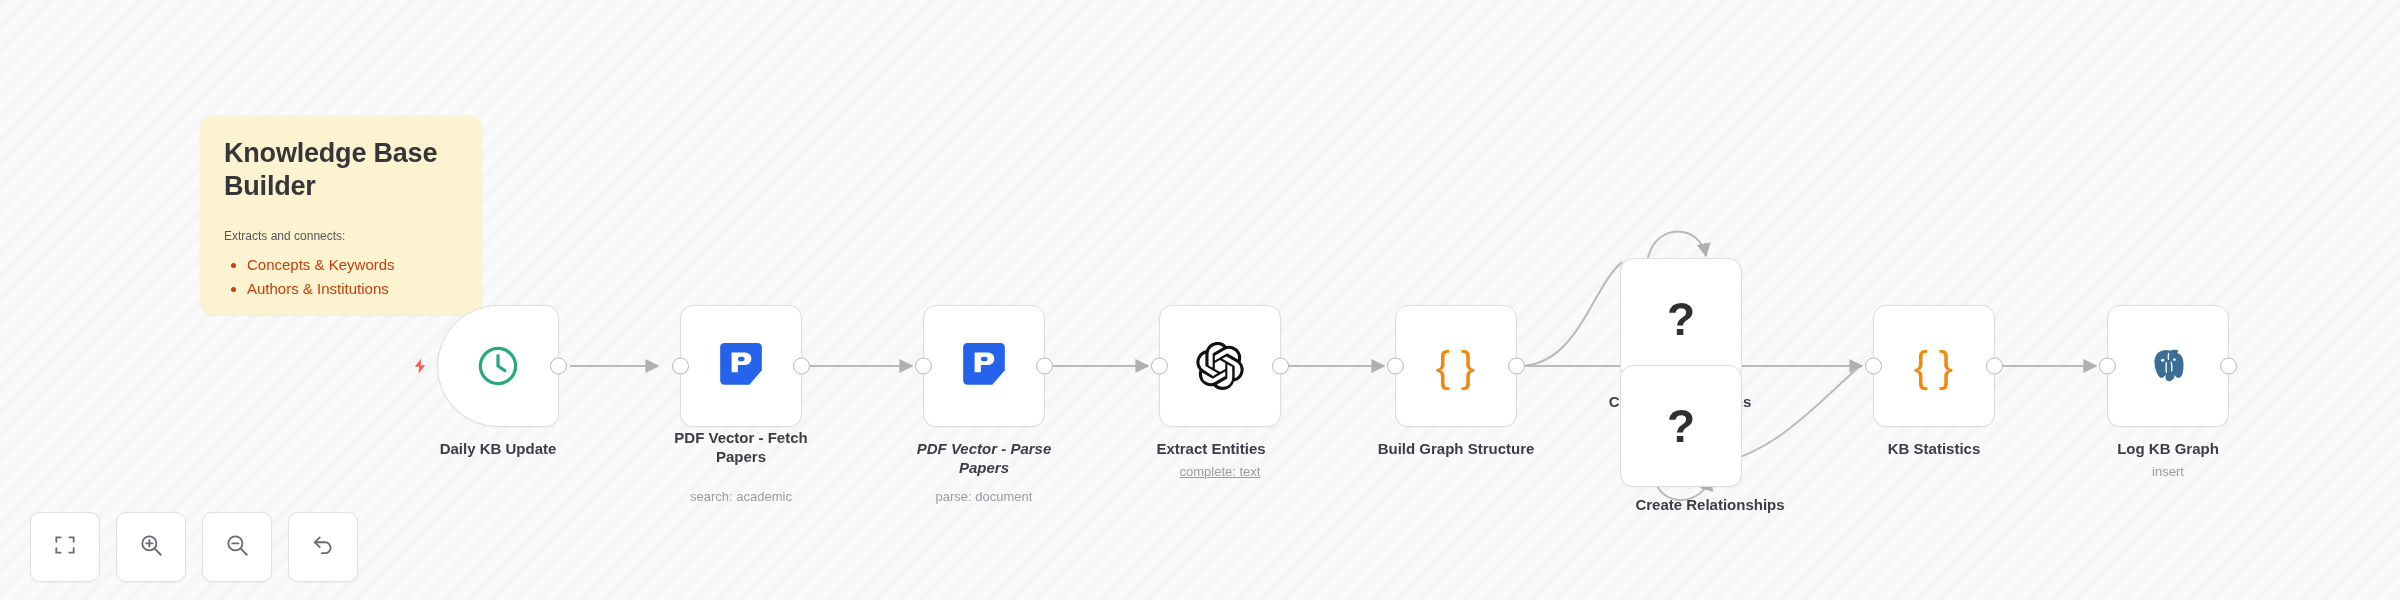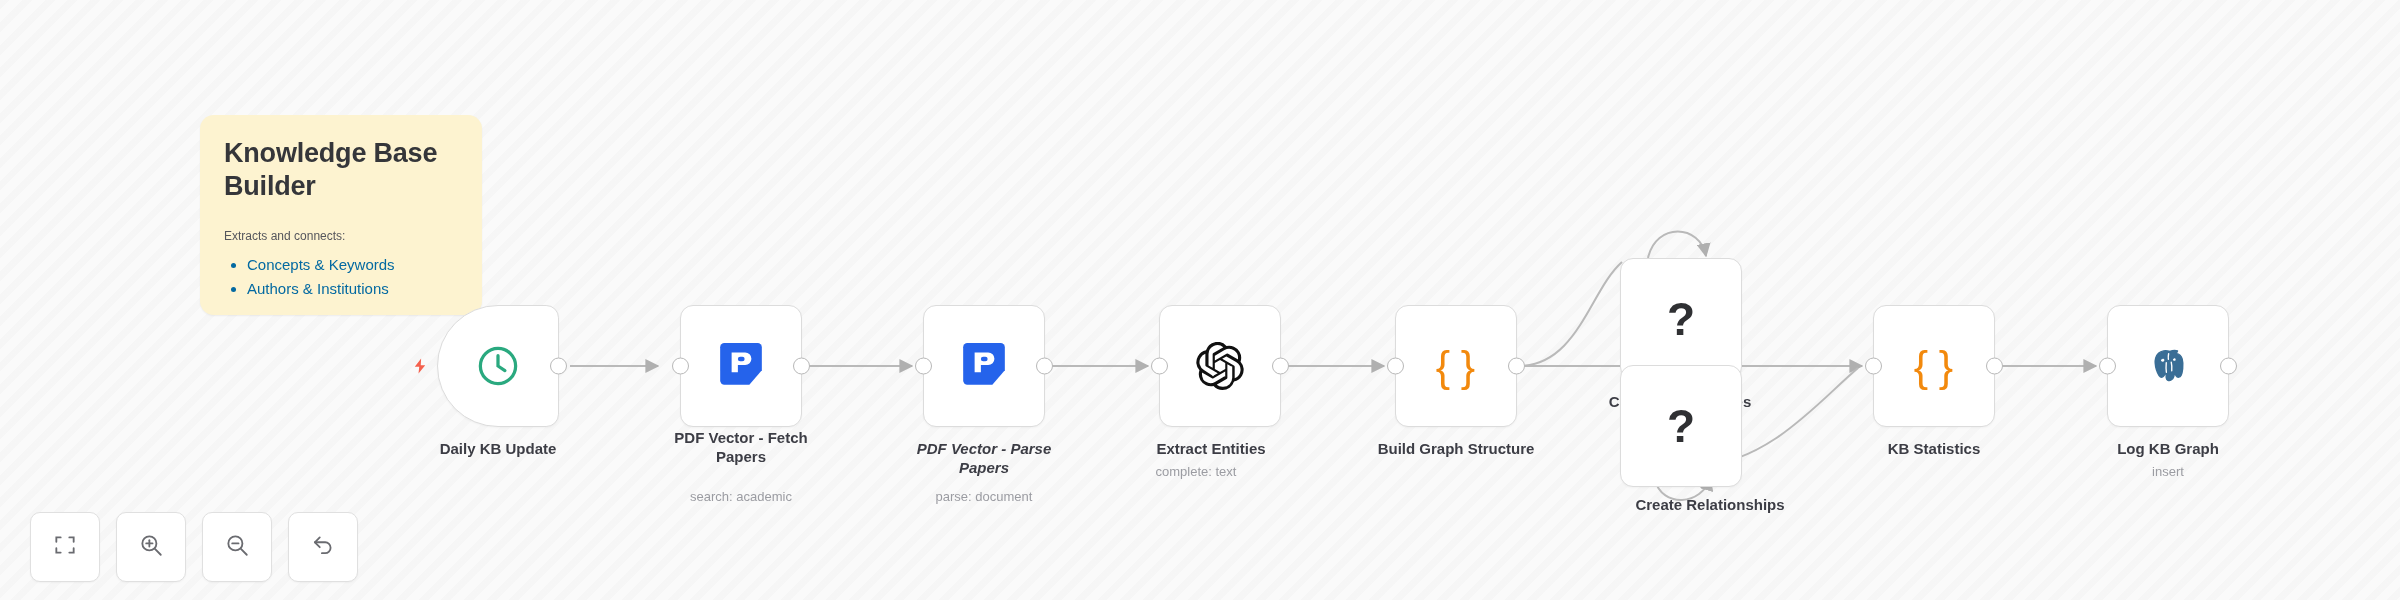--- a/index.html
+++ b/index.html
@@ -64,21 +64,21 @@
     color: #55565c;
     margin: 0 0 10px 0;
   }
   .sticky-list {
     margin: 0;
     padding-left: 23px;
     list-style: disc;
   }
   .sticky-list li {
     font-size: 15px;
-    color: #0369a1;
+    color: #c2410c;
     line-height: 1.62;
   }
 
   
   .node {
     position: absolute;
     width: 122px;
     height: 122px;
     background: #ffffff;
     border: 1px solid #dcdcdc;
@@ -283,21 +283,21 @@
   <div class="node" style="left:1159px; top:305px;">
     <span class="node-icon">
       <svg viewBox="0 0 24 24" width="48" height="48" xmlns="http://www.w3.org/2000/svg">
         <path fill="#111111" d="M22.28 9.82a5.99 5.99 0 0 0-.52-4.91 6.05 6.05 0 0 0-6.51-2.9A6 6 0 0 0 4.98 4.18a5.99 5.99 0 0 0-4 2.9 6.06 6.06 0 0 0 .74 7.1 5.98 5.98 0 0 0 .51 4.91 6.05 6.05 0 0 0 6.52 2.9A5.99 5.99 0 0 0 13.26 24a6.06 6.06 0 0 0 5.77-4.21 5.99 5.99 0 0 0 4-2.9 6.06 6.06 0 0 0-.75-7.07Zm-9.02 12.6a4.48 4.48 0 0 1-2.88-1.04l.14-.08 4.78-2.76a.79.79 0 0 0 .39-.68v-6.74l2.02 1.17a.07.07 0 0 1 .4.06v5.58a4.5 4.5 0 0 1-4.49 4.49ZM3.6 18.3a4.47 4.47 0 0 1-.54-3.01l.14.09 4.78 2.76c.24.14.54.14.78 0l5.84-3.37v2.33a.08.08 0 0 1-.3.07l-4.83 2.79a4.5 4.5 0 0 1-6.14-1.64ZM2.34 7.9a4.48 4.48 0 0 1 2.34-1.97V11.6a.77.77 0 0 0 .39.68l5.81 3.35-2.02 1.17a.07.07 0 0 1-.7.01L3.96 14a4.5 4.5 0 0 1-1.64-6.1Zm16.6 3.86-5.83-3.39L15.13 7.2a.07.07 0 0 1 .07 0l4.83 2.79a4.49 4.49 0 0 1-.68 8.1v-5.66a.79.79 0 0 0-.41-.67Zm2.01-3.02-.14-.09-4.77-2.78a.78.78 0 0 0-.79 0L9.42 9.24V6.9a.07.07 0 0 1 .03-.06l4.83-2.79a4.49 4.49 0 0 1 6.67 4.65ZM8.32 12.87 6.3 11.7a.08.08 0 0 1-.04-.06V6.07a4.49 4.49 0 0 1 7.37-3.45l-.14.08-4.78 2.76a.79.79 0 0 0-.39.68v6.73Zm1.1-2.36 2.6-1.5 2.6 1.5v3l-2.6 1.5-2.6-1.5Z"></path>
       </svg>
     </span>
     <span class="port in"></span>
     <span class="port out"></span>
   </div>
   <div class="node-label" style="left:1121px; top:440px; width:180px;">Extract Entities</div>
-  <div class="node-sublabel" style="left:1106px; top:464px; width:180px;">complete: text</div>
+  <div class="node-sublabel" style="left:1130px; top:464px; width:180px;text-decoration:underline;">complete: text</div>
 
   <div class="node" style="left:1395px; top:305px;">
     <span class="node-icon braces">{ }</span>
     <span class="port in"></span>
     <span class="port out"></span>
   </div>
   <div class="node-label" style="left:1356px; top:440px; width:200px;">Build Graph Structure</div>
 
   <div class="node stacked-top" style="left:1620px; top:258px;">
     <span class="node-icon qmark">?</span>

